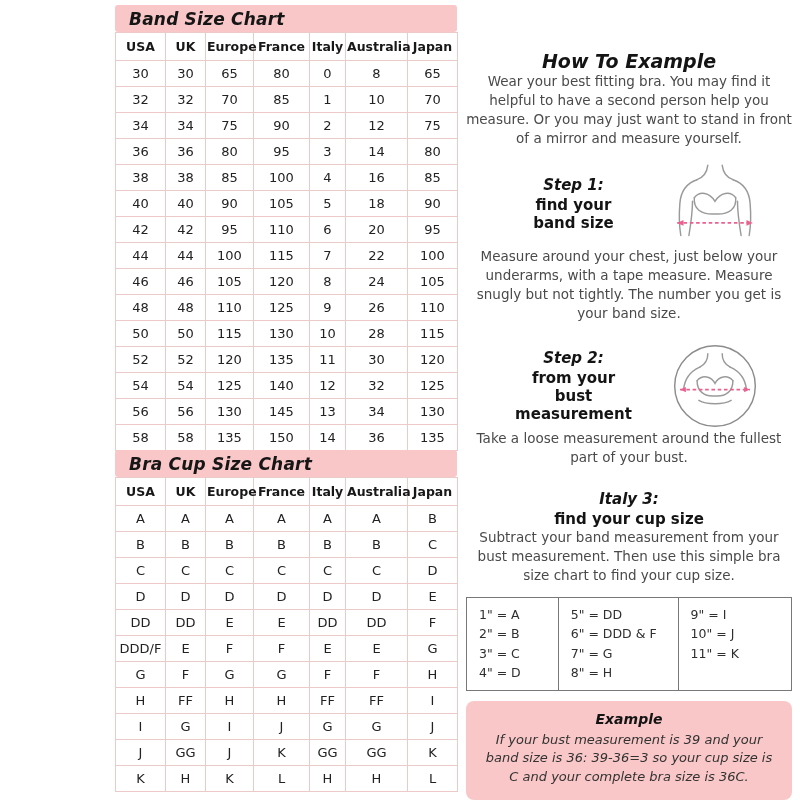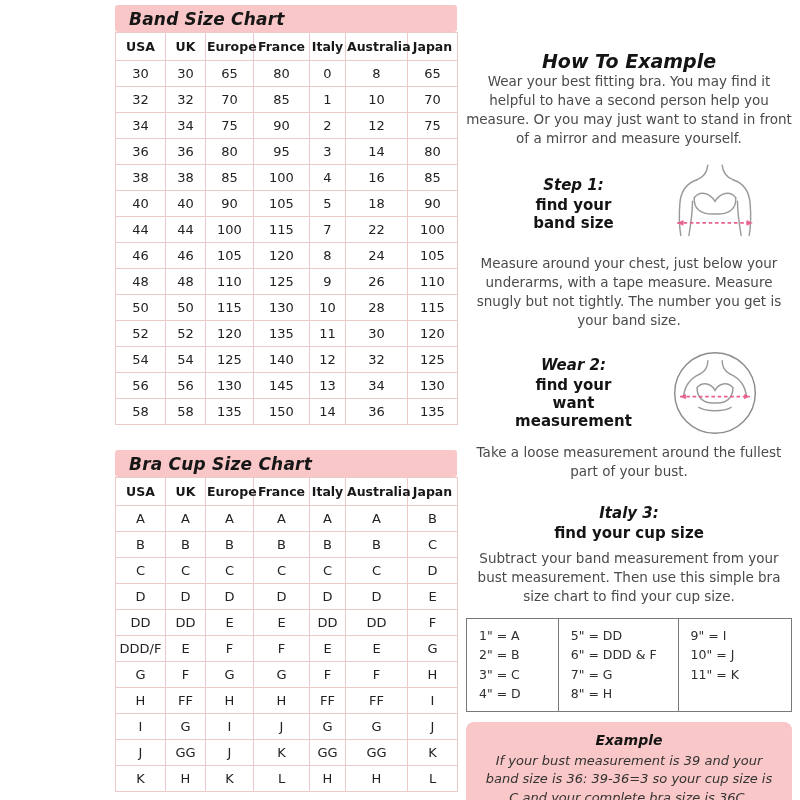--- a/index.html
+++ b/index.html
@@ -57,21 +57,21 @@
     display:flex; align-items:center; justify-content:center;
     gap:21px; margin-top:12px;
   }
   .step-label { flex:0 0 150px; }
   .step-num  { font-size:15px; font-weight:bold; font-style:italic; color:#141414; }
   .step-name { font-size:15px; font-weight:bold; color:#141414; margin:2px auto 0; }
   .name-narrow { max-width:100px; }
   .name-mid    { max-width:120px; }
   .step-illus svg { width:90px; height:86px; display:block; }
   .step-center { margin-top:22px; }
-  .step-desc { margin-top:7px; }
+  .step-desc { }
 
   .conv-box {
     margin-top:12px;
     display:flex;
     border:1.5px solid #787878;
     text-align:left;
   }
   .conv-col {
     padding:7px 0 7px 12px;
     font-size:12.5px; line-height:1.55; color:#2f2f2f;
@@ -166,20 +166,29 @@
             <td>85</td>
           </tr>
           <tr>
             <td>40</td>
             <td>40</td>
             <td>90</td>
             <td>105</td>
             <td>5</td>
             <td>18</td>
             <td>90</td>
+          </tr>
+          <tr>
+            <td>42</td>
+            <td>42</td>
+            <td>95</td>
+            <td>110</td>
+            <td>6</td>
+            <td>20</td>
+            <td>95</td>
           </tr>
           <tr>
             <td>44</td>
             <td>44</td>
             <td>100</td>
             <td>115</td>
             <td>7</td>
             <td>22</td>
             <td>100</td>
           </tr>
@@ -406,22 +415,22 @@
             <path d="M8 66 l7 -3.2 v6.4 z" stroke="none"></path>
             <path d="M92 66 l-7 -3.2 v6.4 z" stroke="none"></path>
           </g>
         </svg>
       </div>
     </div>
     <p class="body-text step-desc">Measure around your chest, just below your underarms, with a tape measure. Measure snugly but not tightly. The number you get is your band size.</p>
 
     <div class="step-row" style="margin-top:20px;">
       <div class="step-label">
-        <div class="step-num">Wear 2:</div>
-        <div class="step-name name-mid">find your want measurement</div>
+        <div class="step-num">Step 2:</div>
+        <div class="step-name name-mid">from your bust measurement</div>
       </div>
       <div class="step-illus">
         <svg viewBox="0 0 96 96">
           <circle cx="48" cy="48" r="45" fill="none" stroke="#8c8c8c" stroke-width="1.6"></circle>
           <g fill="none" stroke="#9a9a9a" stroke-width="1.6" stroke-linecap="round">
             <path d="M40 12 C40 20 37 24 31 27"></path>
             <path d="M56 12 C56 20 59 24 65 27"></path>
             <path d="M31 27 C20 32 14 40 13 52"></path>
             <path d="M65 27 C76 32 82 40 83 52"></path>
             <path d="M28 42 C34 35 44 37 48 45 C52 37 62 35 68 42"></path>

